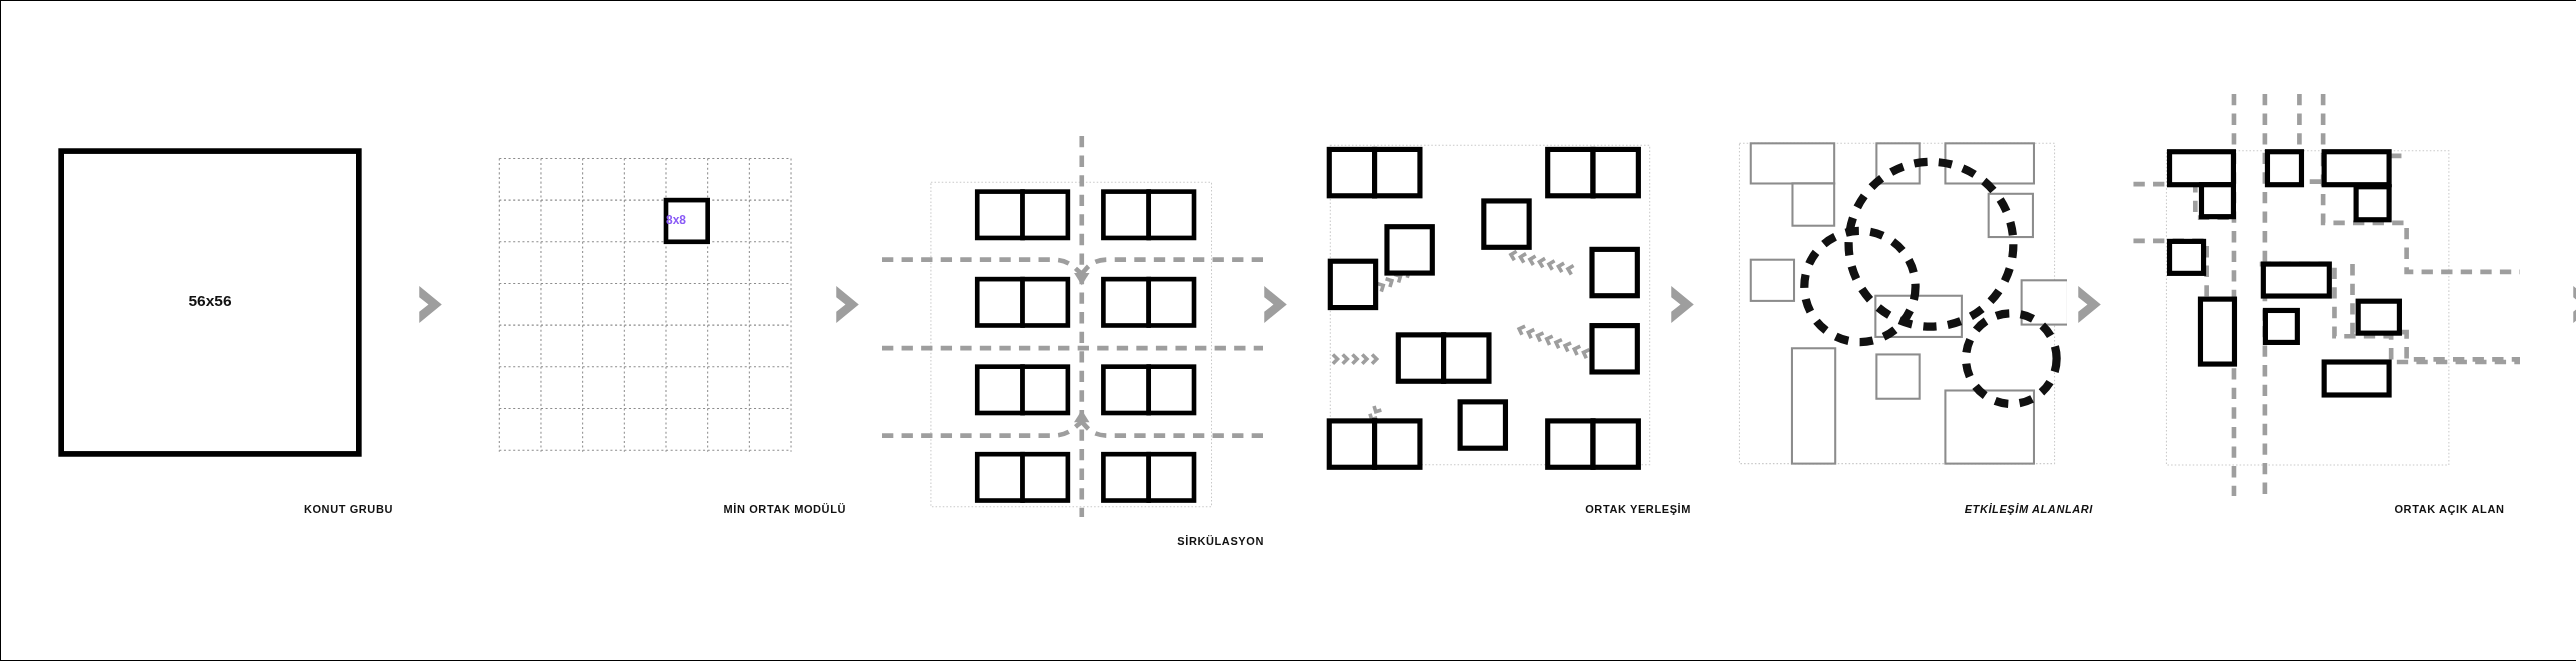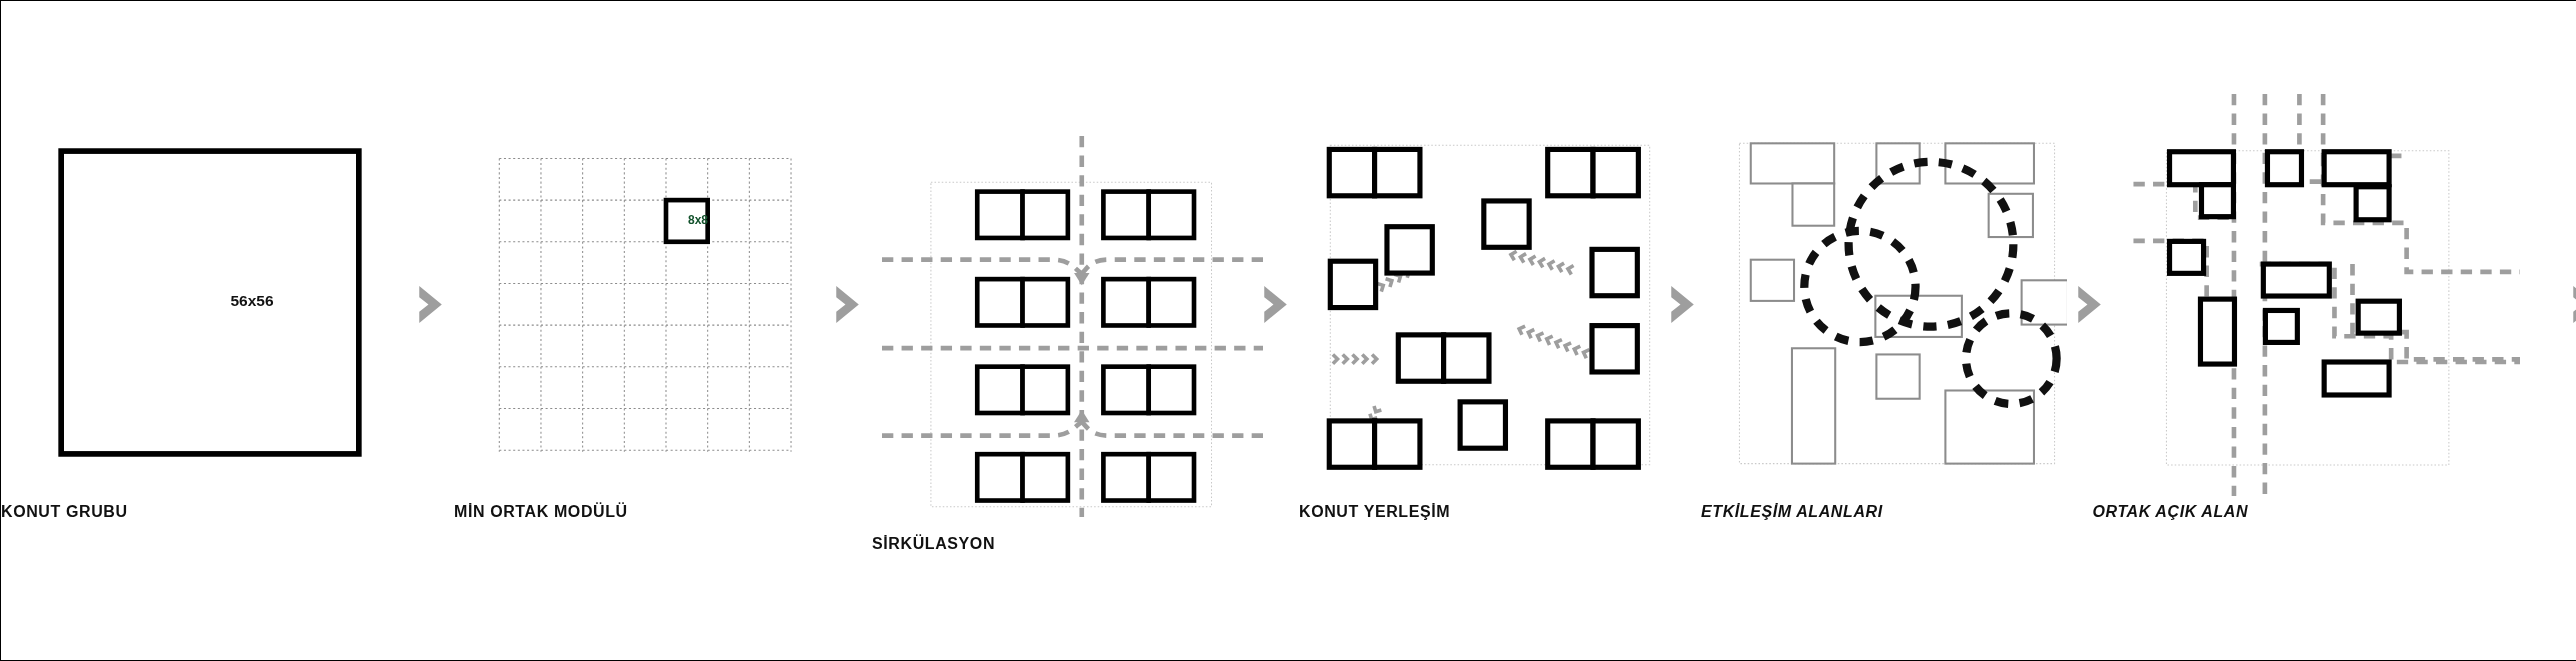--- a/index.html
+++ b/index.html
@@ -23,23 +23,23 @@
     height: 661px;
   }
   .stage {
     position: absolute;
   }
   .stage svg { display: block; }
   .caption {
     position: absolute;
     top: 502px;
     width: 100%;
-    text-align: left;
+    text-align: right;
     font-family: "Liberation Sans", sans-serif;
-    font-size: 16px;
+    font-size: 11px;
     font-weight: 700;
     letter-spacing: 0.6px;
     color: #111111;
     white-space: nowrap;
   }
   .arrow {
     position: absolute;
     top: 282px;
     width: 33px;
     height: 43px;
@@ -51,21 +51,21 @@
 
 <div id="canvas">
 
   <div class="panel" style="left:0px; width:392px;">
     <div class="stage" style="left:57px; top:147px;">
       <svg width="304" height="309" viewBox="0 0 590 600">
         <rect x="6" y="6" width="578" height="588" fill="#ffffff" stroke="#000000" stroke-width="11"></rect>
       </svg>
     </div>
     <div style="position:absolute; left:57px; top:291px; width:304px; text-align:center;
-                font-family:'Liberation Sans',sans-serif; font-size:15.5px; font-weight:700; color:#111;margin-left:42px;">56x56</div>
+                font-family:'Liberation Sans',sans-serif; font-size:15.5px; font-weight:700; color:#111;">56x56</div>
     <div class="caption">KONUT GRUBU</div>
   </div>
 
   <div class="arrow" style="left:412px;">
     <svg width="33" height="43" viewBox="0 0 64 84">
       <polygon points="12,6 56,42 12,78 12,56 30,42 12,28" fill="#9e9e9e"></polygon>
     </svg>
   </div>
 
   <div class="panel" style="left:453px; width:392px;">
@@ -85,22 +85,22 @@
           <line x1="20" y1="182" x2="587" y2="182"></line>
           <line x1="20" y1="263" x2="587" y2="263"></line>
           <line x1="20" y1="344" x2="587" y2="344"></line>
           <line x1="20" y1="425" x2="587" y2="425"></line>
           <line x1="20" y1="506" x2="587" y2="506"></line>
           <line x1="20" y1="587" x2="587" y2="587"></line>
         </g>
         <rect x="344" y="101" width="81" height="81" fill="#ffffff" stroke="#000000" stroke-width="9"></rect>
       </svg>
     </div>
-    <div style="position:absolute; left:212px; top:212px; width:42px; text-align:right;
-                font-family:'Liberation Sans',sans-serif; font-size:12px; font-weight:700; color:#14532d;">8x8</div>
+    <div style="position:absolute; left:212px; top:212px; width:42px; text-align:left;
+                font-family:'Liberation Sans',sans-serif; font-size:12px; font-weight:700; color:#8b5cf6;">8x8</div>
     <div class="caption">MİN ORTAK MODÜLÜ</div>
   </div>
 
   <div class="arrow" style="left:829px;">
     <svg width="33" height="43" viewBox="0 0 64 84">
       <polygon points="12,6 56,42 12,78 12,56 30,42 12,28" fill="#9e9e9e"></polygon>
     </svg>
   </div>
 
   <div class="panel" style="left:871px; width:392px;margin-top:32px;">
@@ -227,21 +227,21 @@
             <rect x="240" y="388" width="88" height="90"></rect>
           <rect x="528" y="370" width="88" height="90"></rect>
           <rect x="272" y="518" width="88" height="90"></rect>
           <rect x="18" y="555" width="88" height="90"></rect>
             <rect x="106" y="555" width="88" height="90"></rect>
           <rect x="442" y="555" width="88" height="90"></rect>
             <rect x="530" y="555" width="88" height="90"></rect>
         </g>
       </svg>
     </div>
-    <div class="caption">KONUT YERLEŞİM</div>
+    <div class="caption">ORTAK YERLEŞİM</div>
   </div>
 
   <div class="arrow" style="left:1664px;">
     <svg width="33" height="43" viewBox="0 0 64 84">
       <polygon points="12,6 56,42 12,78 12,56 30,42 12,28" fill="#9e9e9e"></polygon>
     </svg>
   </div>
 
   <div class="panel" style="left:1700px; width:392px;font-style:italic;">
     <div class="stage" style="left:26px; top:131px;">
@@ -305,21 +305,21 @@
           <rect x="462" y="180" width="64" height="64"></rect>
           <rect x="100" y="286" width="66" height="62"></rect>
           <rect x="160" y="398" width="66" height="126"></rect>
           <rect x="282" y="330" width="128" height="62"></rect>
           <rect x="286" y="420" width="62" height="62"></rect>
           <rect x="466" y="402" width="80" height="62"></rect>
           <rect x="400" y="520" width="126" height="64"></rect>
         </g>
       </svg>
     </div>
-    <div class="caption" style="left:-15.5px;font-style:italic;">ORTAK AÇIK ALAN</div>
+    <div class="caption" style="left:-15.5px;">ORTAK AÇIK ALAN</div>
   </div>
 
   <div class="arrow" style="left:2566px;">
     <svg width="33" height="43" viewBox="0 0 64 84">
       <polygon points="12,6 56,42 12,78 12,56 30,42 12,28" fill="#9e9e9e"></polygon>
     </svg>
   </div>
 
 </div>
 

